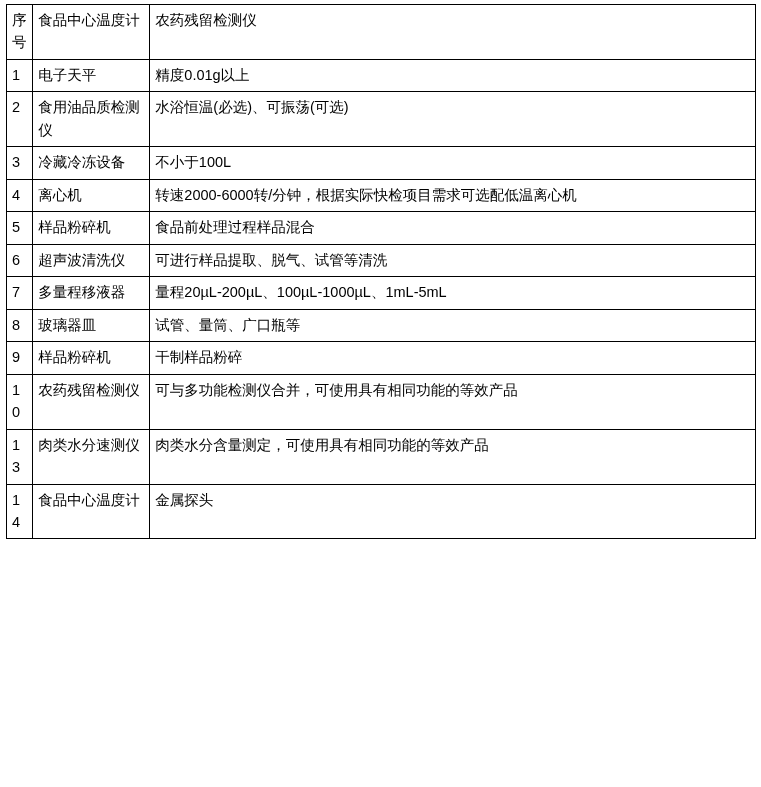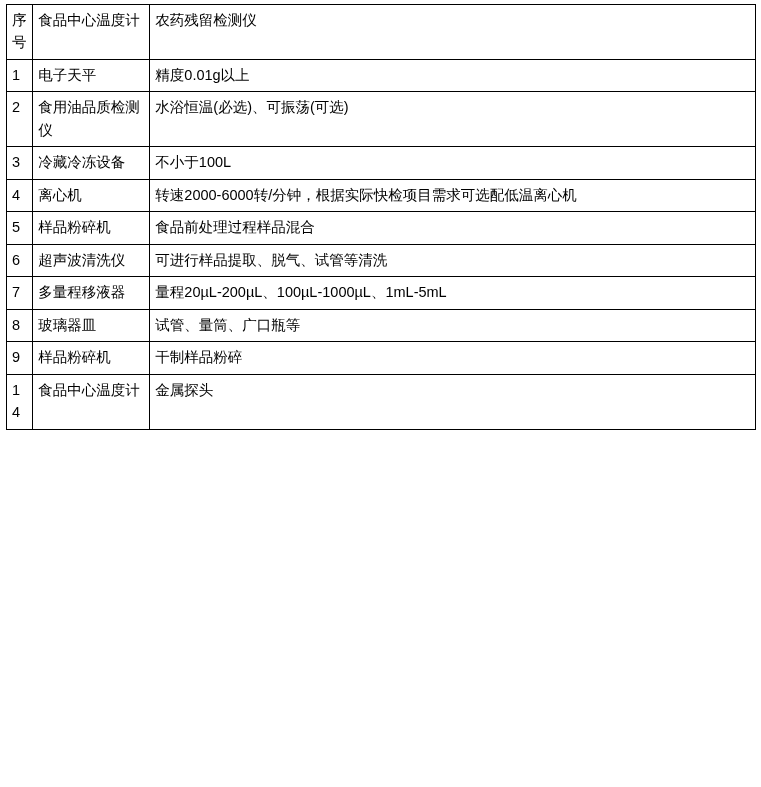--- a/index.html
+++ b/index.html
@@ -117,23 +117,33 @@
         <td class="cell-name">玻璃器皿</td>
         <td class="cell-param">试管、量筒、广口瓶等</td>
       </tr>
 
       <tr>
         <td class="cell-no">9</td>
         <td class="cell-name">样品粉碎机</td>
         <td class="cell-param">干制样品粉碎</td>
       </tr>
 
+      <tr>
+        <td class="cell-no">10</td>
+        <td class="cell-name">农药残留检测仪</td>
+        <td class="cell-param">可与多功能检测仪合并，可使用具有相同功能的等效产品</td>
+      </tr>
 
 
 
+      <tr>
+        <td class="cell-no">13</td>
+        <td class="cell-name">肉类水分速测仪</td>
+        <td class="cell-param">肉类水分含量测定，可使用具有相同功能的等效产品</td>
+      </tr>
 
       <tr>
         <td class="cell-no">14</td>
         <td class="cell-name">食品中心温度计</td>
         <td class="cell-param">金属探头</td>
       </tr>
     </tbody>
   </table>
 </div>
 

